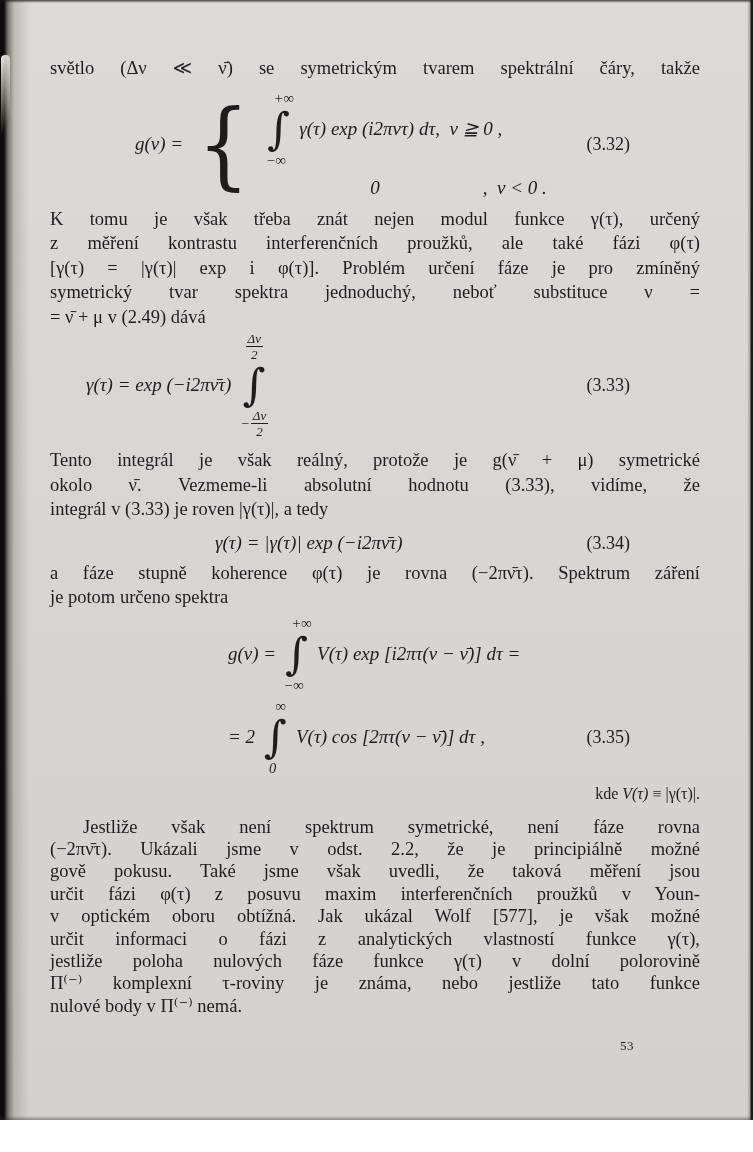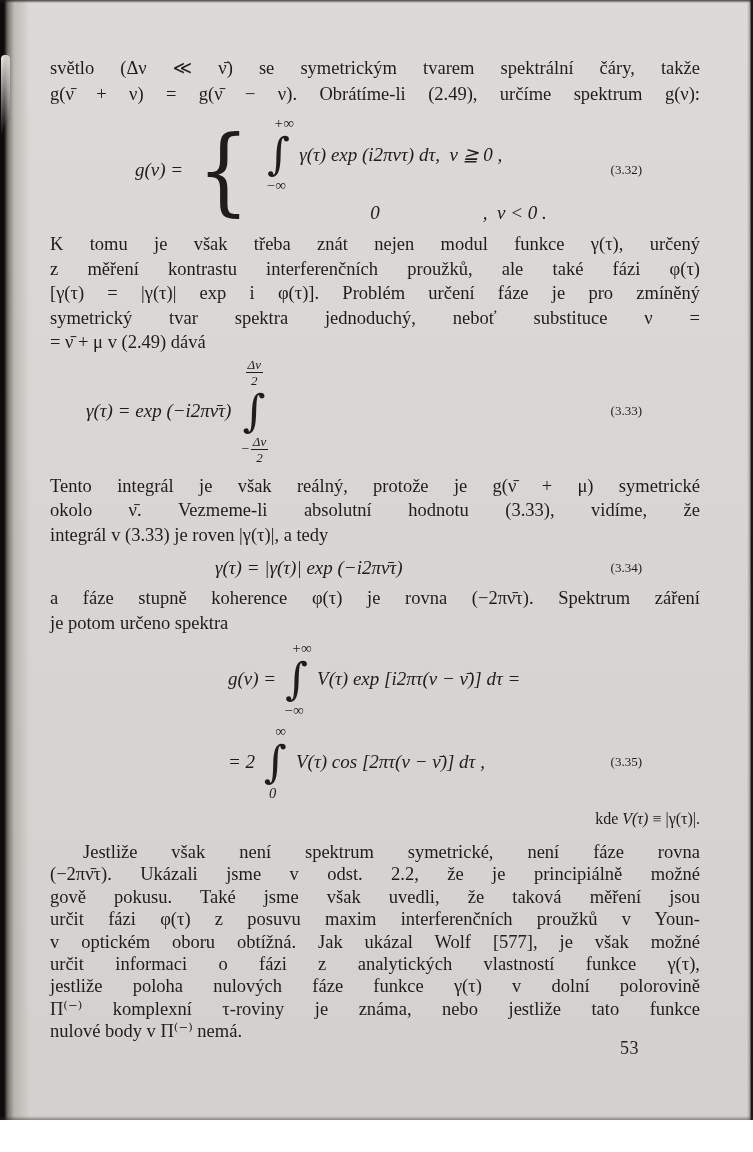--- a/index.html
+++ b/index.html
@@ -33,22 +33,22 @@
   .para { margin:0; }
   .p2 { margin-top:7px; }
   .p3 { margin-top:9px; }
   .p3b{ margin-top:5px; }
   .p4 { margin-top:13px; }
 
   
   .eq { position:relative; display:flex; align-items:center;
         font-style:italic; font-size:19px; }
   .eq .t { white-space:pre; }
-  .eqnum { position:absolute; right:58px; top:50%; transform:translateY(-50%);
-           font-style:normal; font-size:13px; }
+  .eqnum { position:absolute; right:70px; top:50%; transform:translateY(-50%);
+           font-style:normal; font-size:18px; }
   .int { display:inline-flex; flex-direction:column; align-items:center; margin:0 9px; }
   .int .lim { font-size:14.5px; line-height:16px; font-style:italic; }
   .int .lim.top { transform:translateX(5px); }
   .int .lim.bot { transform:translateX(-3px); }
   .int .sign { font-family:"DejaVu Serif",serif; font-size:44px; line-height:44px;
                font-style:normal; padding:1px 0; }
   .frac { display:inline-flex; flex-direction:column; align-items:center; font-style:italic; }
   .frac .fn { font-size:13px; line-height:15px; padding:0 2px; }
   .frac .fd { font-size:13px; line-height:15px; border-top:1.2px solid #1e1d1b;
               align-self:stretch; text-align:center; }
@@ -71,38 +71,37 @@
   .eq334 .lhs { margin-left:165px; }
 
   .eq335stack { margin-top:5px; display:flex; flex-direction:column; gap:5px; }
   .eq335stack .eq { min-height:74px; }
   .eq335stack .lhs { margin-left:178px; }
 
   .kde { margin-top:9px; display:flex; align-items:baseline; font-size:16px;justify-content:flex-end; }
   .kde .t { white-space:pre; }
   .kde .mathv { font-style:italic; }
 
-  .page-number { position:absolute; left:620px; top:1038px; font-size:18px;
+  .page-number { position:absolute; left:620px; top:1038px; font-size:13px;
                  letter-spacing:.5px; }
 </style>
 </head>
 <body>
 
 <div class="page">
   <div class="edge-left"></div>
   <div class="edge-top"></div>
   <div class="edge-right"></div>
   <div class="edge-bottom"></div>
   <div class="corner-curl"></div>
 
   <div class="content">
 
     <div class="para p1">
       <span class="line">světlo (Δν ≪ ν̄) se symetrickým tvarem spektrální čáry, takže</span>
-      <span class="line">g(ν̄ + ν) = g(ν̄ − ν). Obrátíme-li (2.49), určíme spektrum g(ν):</span>
     </div>
 
     <div class="eq eq332">
       <span class="t lhs">g(ν) =</span>
       <span class="brace">{</span>
       <div class="cases">
         <div class="row">
           <span class="int">
             <span class="lim top">+∞</span>
             <span class="sign">∫</span>

